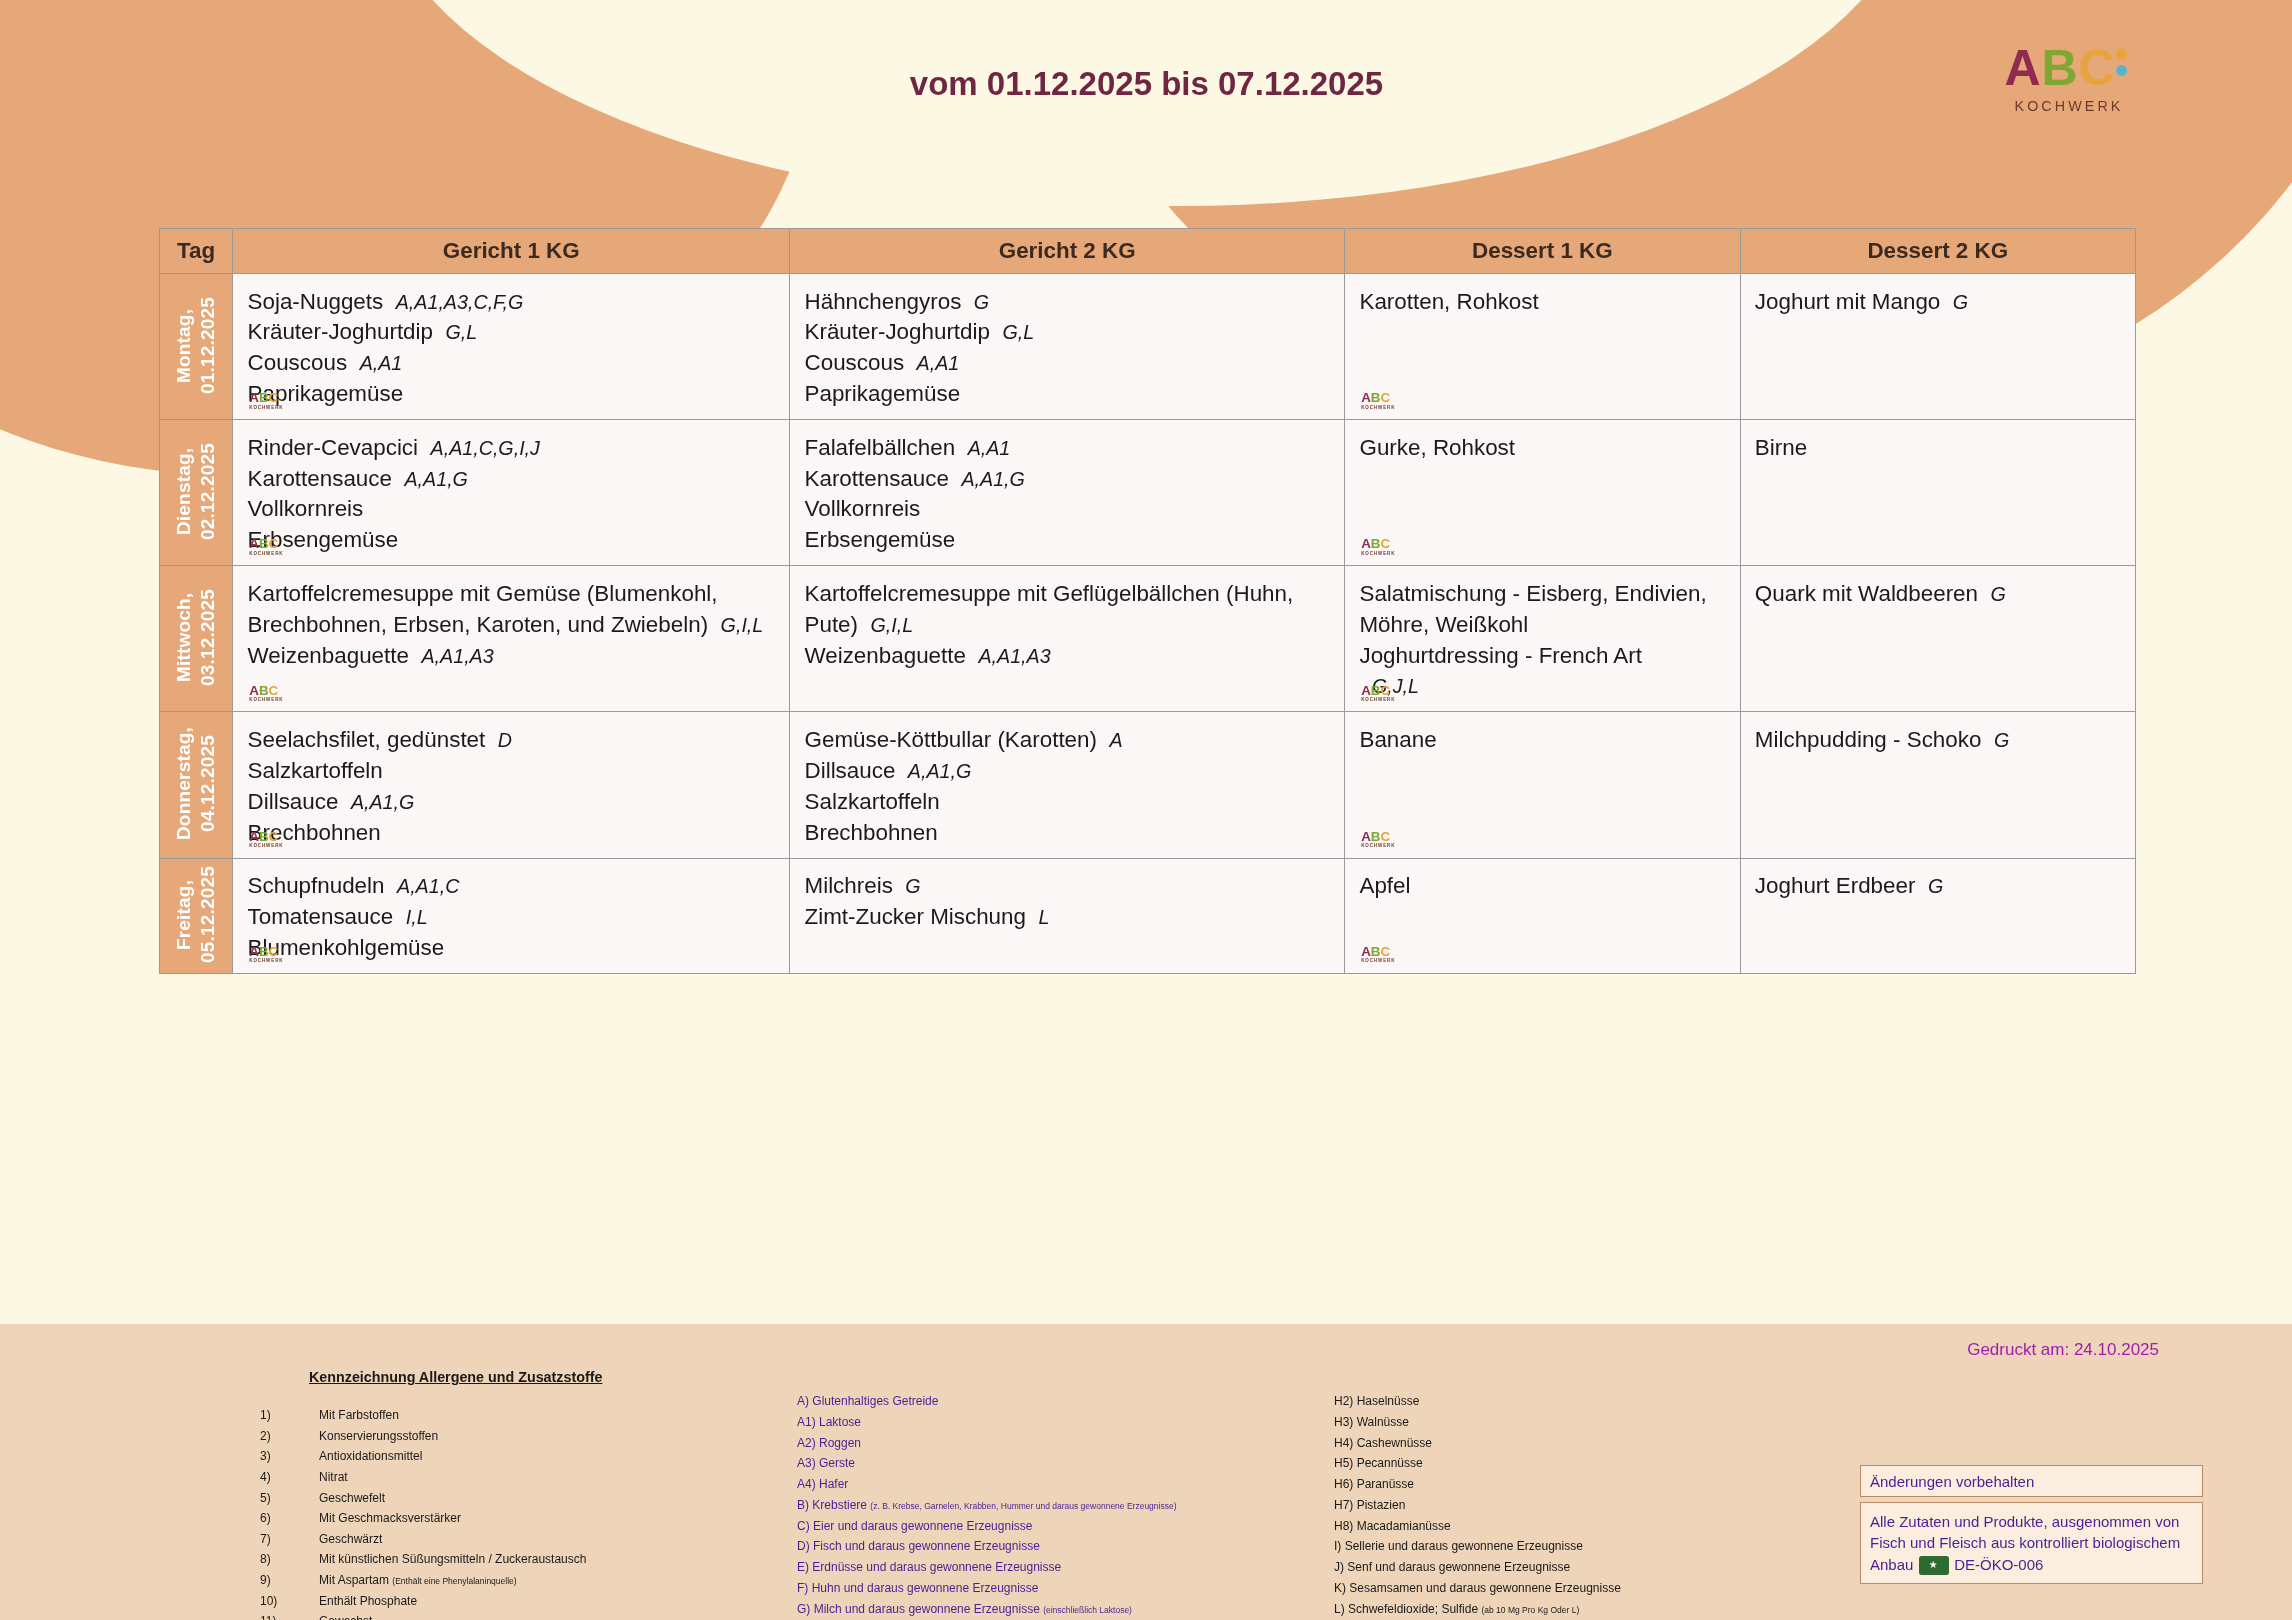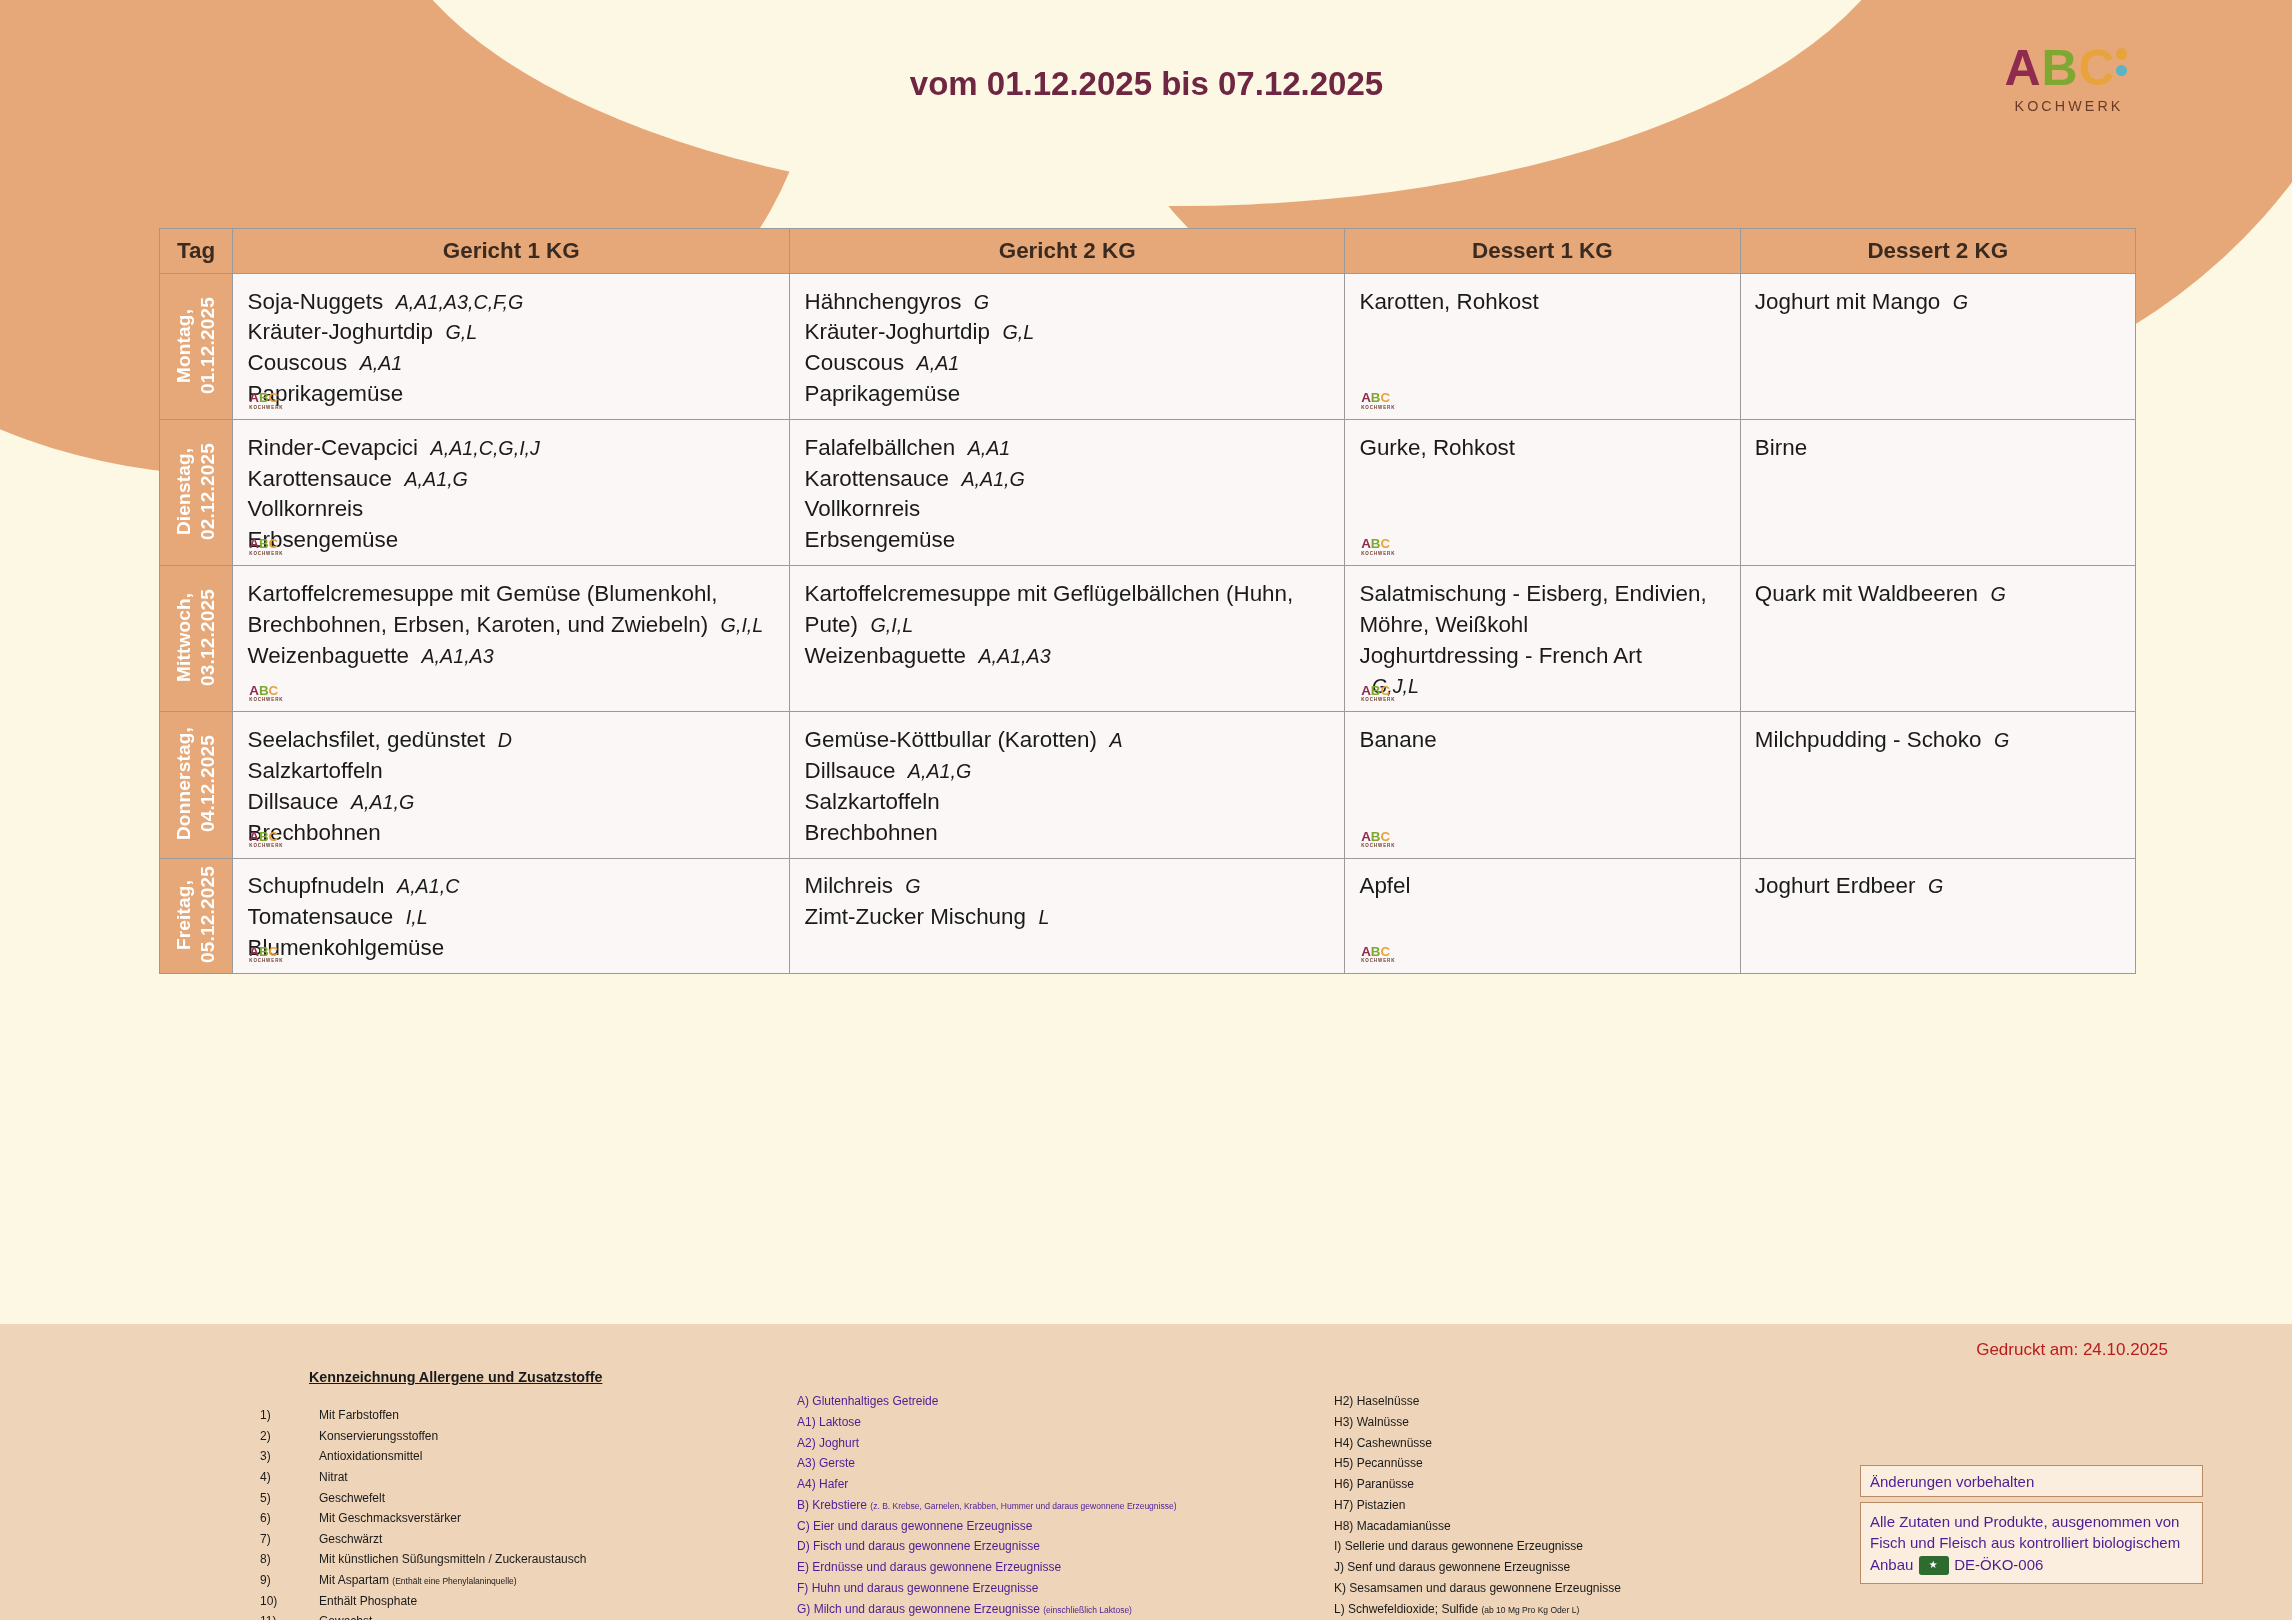--- a/index.html
+++ b/index.html
@@ -83,21 +83,21 @@
   .badge .a { color:#8e2b4e; }
   .badge .b { color:#7ea832; }
   .badge .c { color:#e8a33d; }
   .badge .sub { display:block; font-size:4.5px; color:#6b3b2a; letter-spacing:0.9px; margin-top:0.9px; }
   
   .footer {
     position:absolute; left:0; bottom:0; width:100%; height:296px;
     background:#eed4b8; z-index:3;
   }
   .printed {
-    position:absolute; right:125px; top:16px; font-size:17px; color:#b91c1c;text-align:center;
+    position:absolute; right:134px; top:16px; font-size:17px; color:#a21caf;text-align:center;
   }
   .fkey-title {
     position:absolute; left:309px; top:45px; font-size:14.3px; font-weight:bold;
     color:#1a1a1a; text-decoration:underline;
   }
   .col-nums { position:absolute; left:260px; top:81px; font-size:12px; color:#1a1a1a; line-height:1.72; }
   .col-nums .row { display:flex; }
   .col-nums .n { width:59px; }
   .col-b { position:absolute; left:797px; top:67px; font-size:12px; color:#4c1d95; line-height:1.73; }
   .col-c { position:absolute; left:1334px; top:67px; font-size:12px; color:#1a1a1a; line-height:1.73; }
@@ -313,21 +313,21 @@
         <span>Enthält Phosphate</span>
       </div>
       <div class="row">
         <span class="n">11)</span>
         <span>Gewachst</span>
       </div>
     </div>
   <div class="col-b" id="col-b">
       <div>A) Glutenhaltiges Getreide</div>
       <div>A1) Laktose</div>
-      <div>A2) Joghurt</div>
+      <div>A2) Roggen</div>
       <div>A3) Gerste</div>
       <div>A4) Hafer</div>
       <div>B) Krebstiere <span class="tiny">(z. B. Krebse, Garnelen, Krabben, Hummer und daraus gewonnene Erzeugnisse)</span></div>
       <div>C) Eier und daraus gewonnene Erzeugnisse</div>
       <div>D) Fisch und daraus gewonnene Erzeugnisse</div>
       <div>E) Erdnüsse und daraus gewonnene Erzeugnisse</div>
       <div>F) Huhn und daraus gewonnene Erzeugnisse</div>
       <div>G) Milch und daraus gewonnene Erzeugnisse <span class="tiny">(einschließlich Laktose)</span></div>
     </div>
   <div class="col-c" id="col-c">

